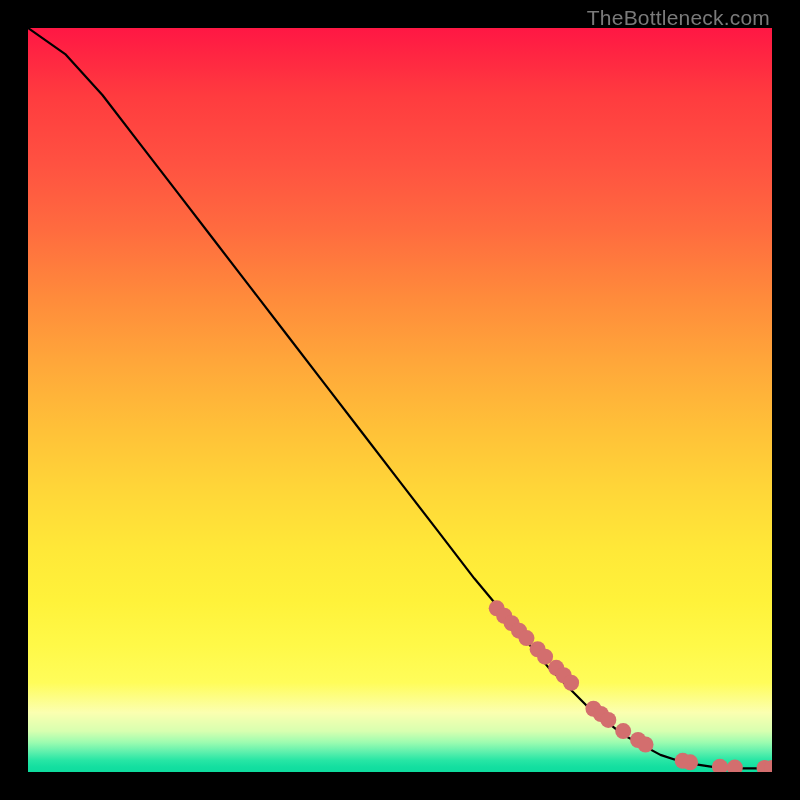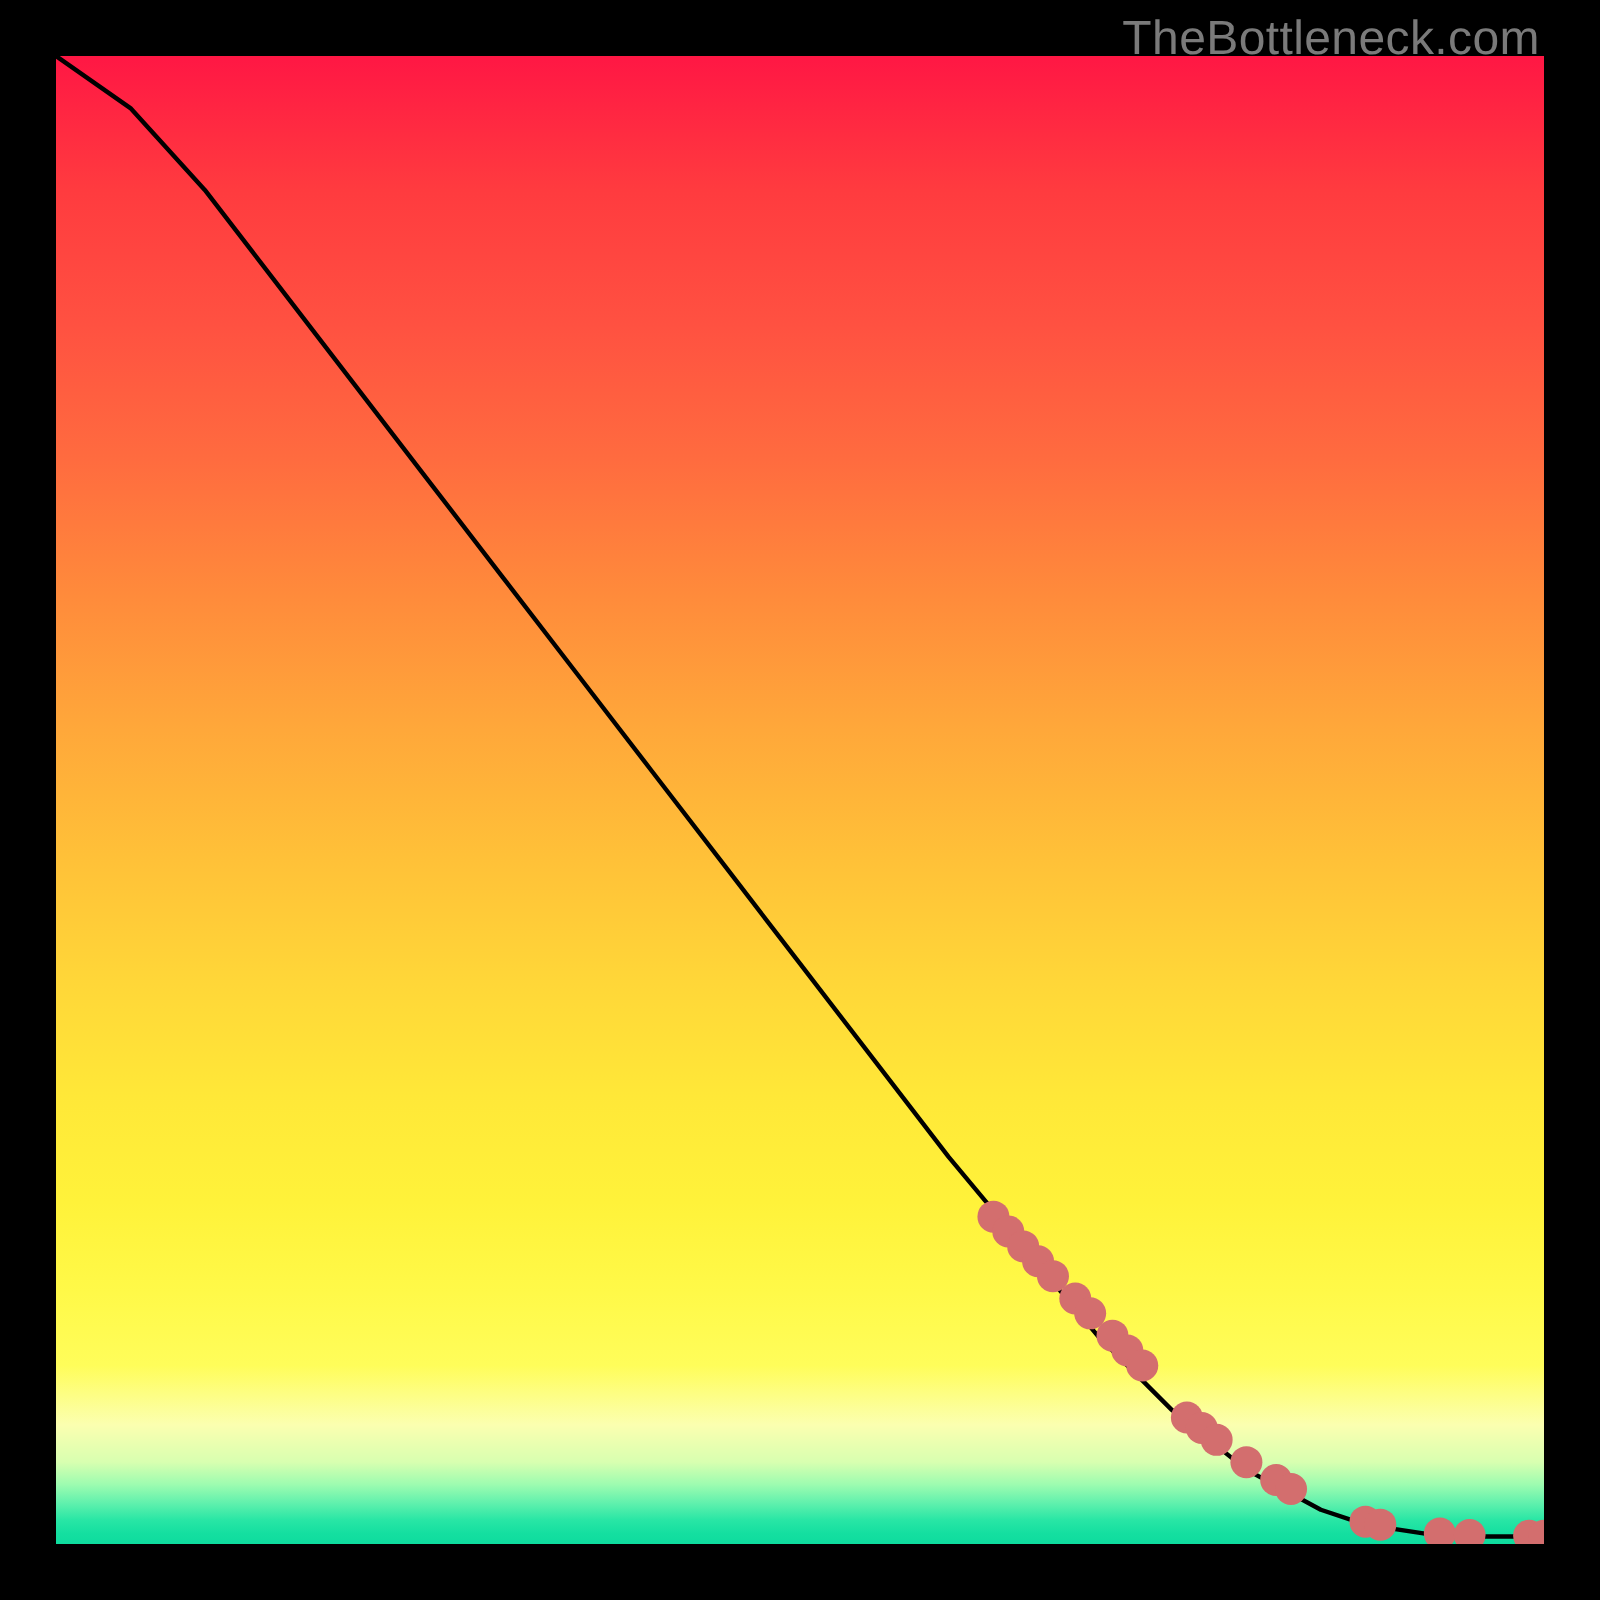--- a/index.html
+++ b/index.html
@@ -45,21 +45,21 @@
       #28e6a5 98.4%,
       #14dfa0 99.3%,
       #0edc9e 100%
     );
   }
   .watermark {
     position: absolute;
     top: 6px;
     right: 30px;
     color: #7a7a7a;
-    font-size: 24px;
+    font-size: 21px;
     letter-spacing: 0.2px;
     font-weight: 400;
     z-index: 10;
   }
   svg.overlay {
     position: absolute;
     left: 0;
     top: 0;
     width: 744px;
     height: 744px;

